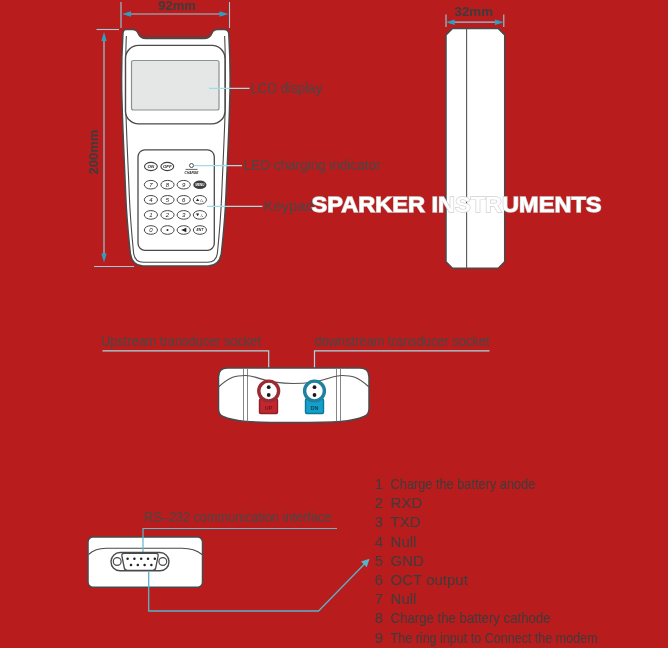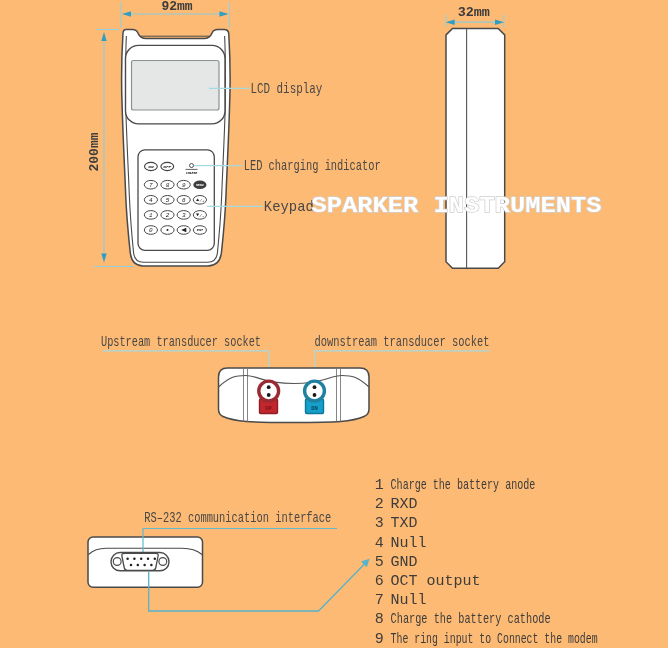--- a/index.html
+++ b/index.html
@@ -1,17 +1,17 @@
 <!DOCTYPE html>
 <html><head>
 <meta charset="utf-8">
 <style>
   html,body{margin:0;padding:0;background:#fff;}
-  #stage{position:relative;width:668px;height:648px;background:#fdba74;overflow:hidden;
-         font-family:Liberation Mono, monospace;}
+  #stage{position:relative;width:668px;height:648px;background:#b91c1c;overflow:hidden;
+         font-family:Liberation Sans, sans-serif;}
   svg{position:absolute;left:0;top:0;}
 </style>
 </head>
 <body>
 <div id="stage">
 <svg width="668" height="648" viewBox="0 0 668 648">
   <defs>
         <filter id="soft" x="-5%" y="-20%" width="110%" height="140%">
           <feGaussianBlur stdDeviation="0.35"></feGaussianBlur>
         </filter>

